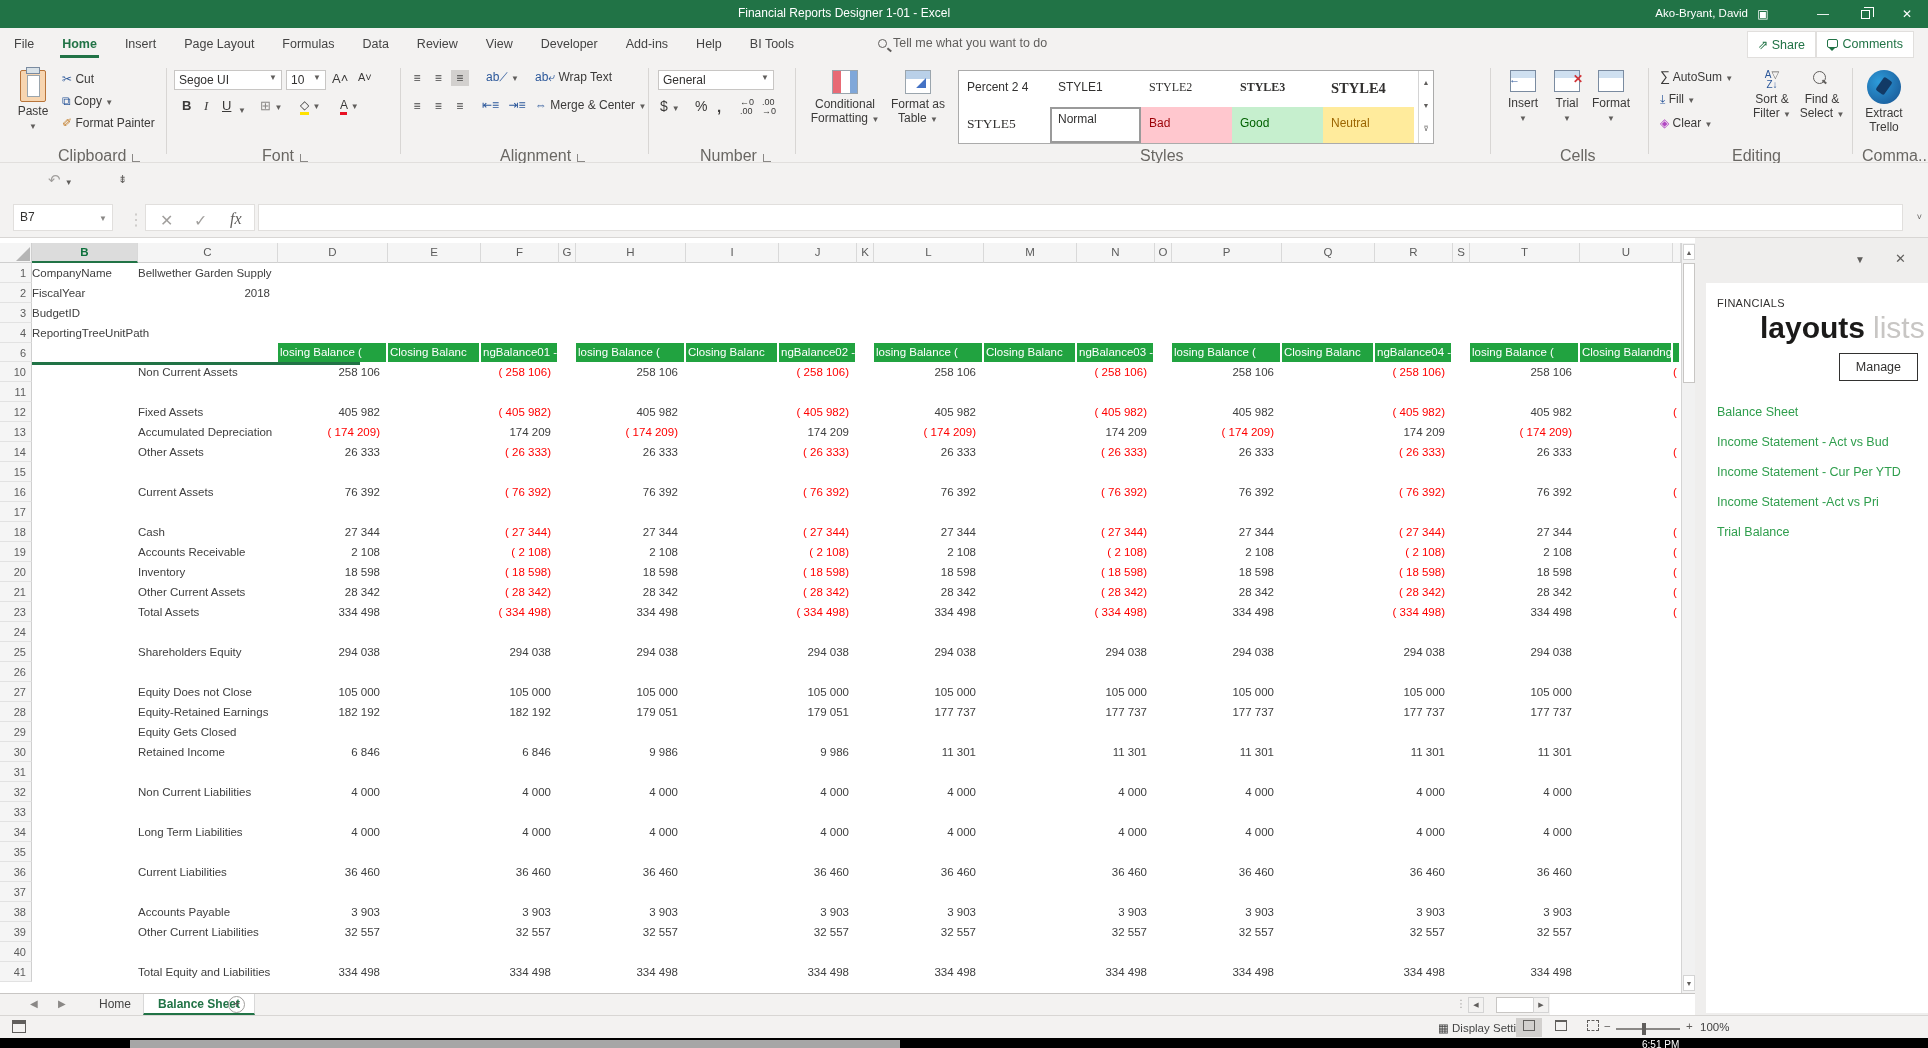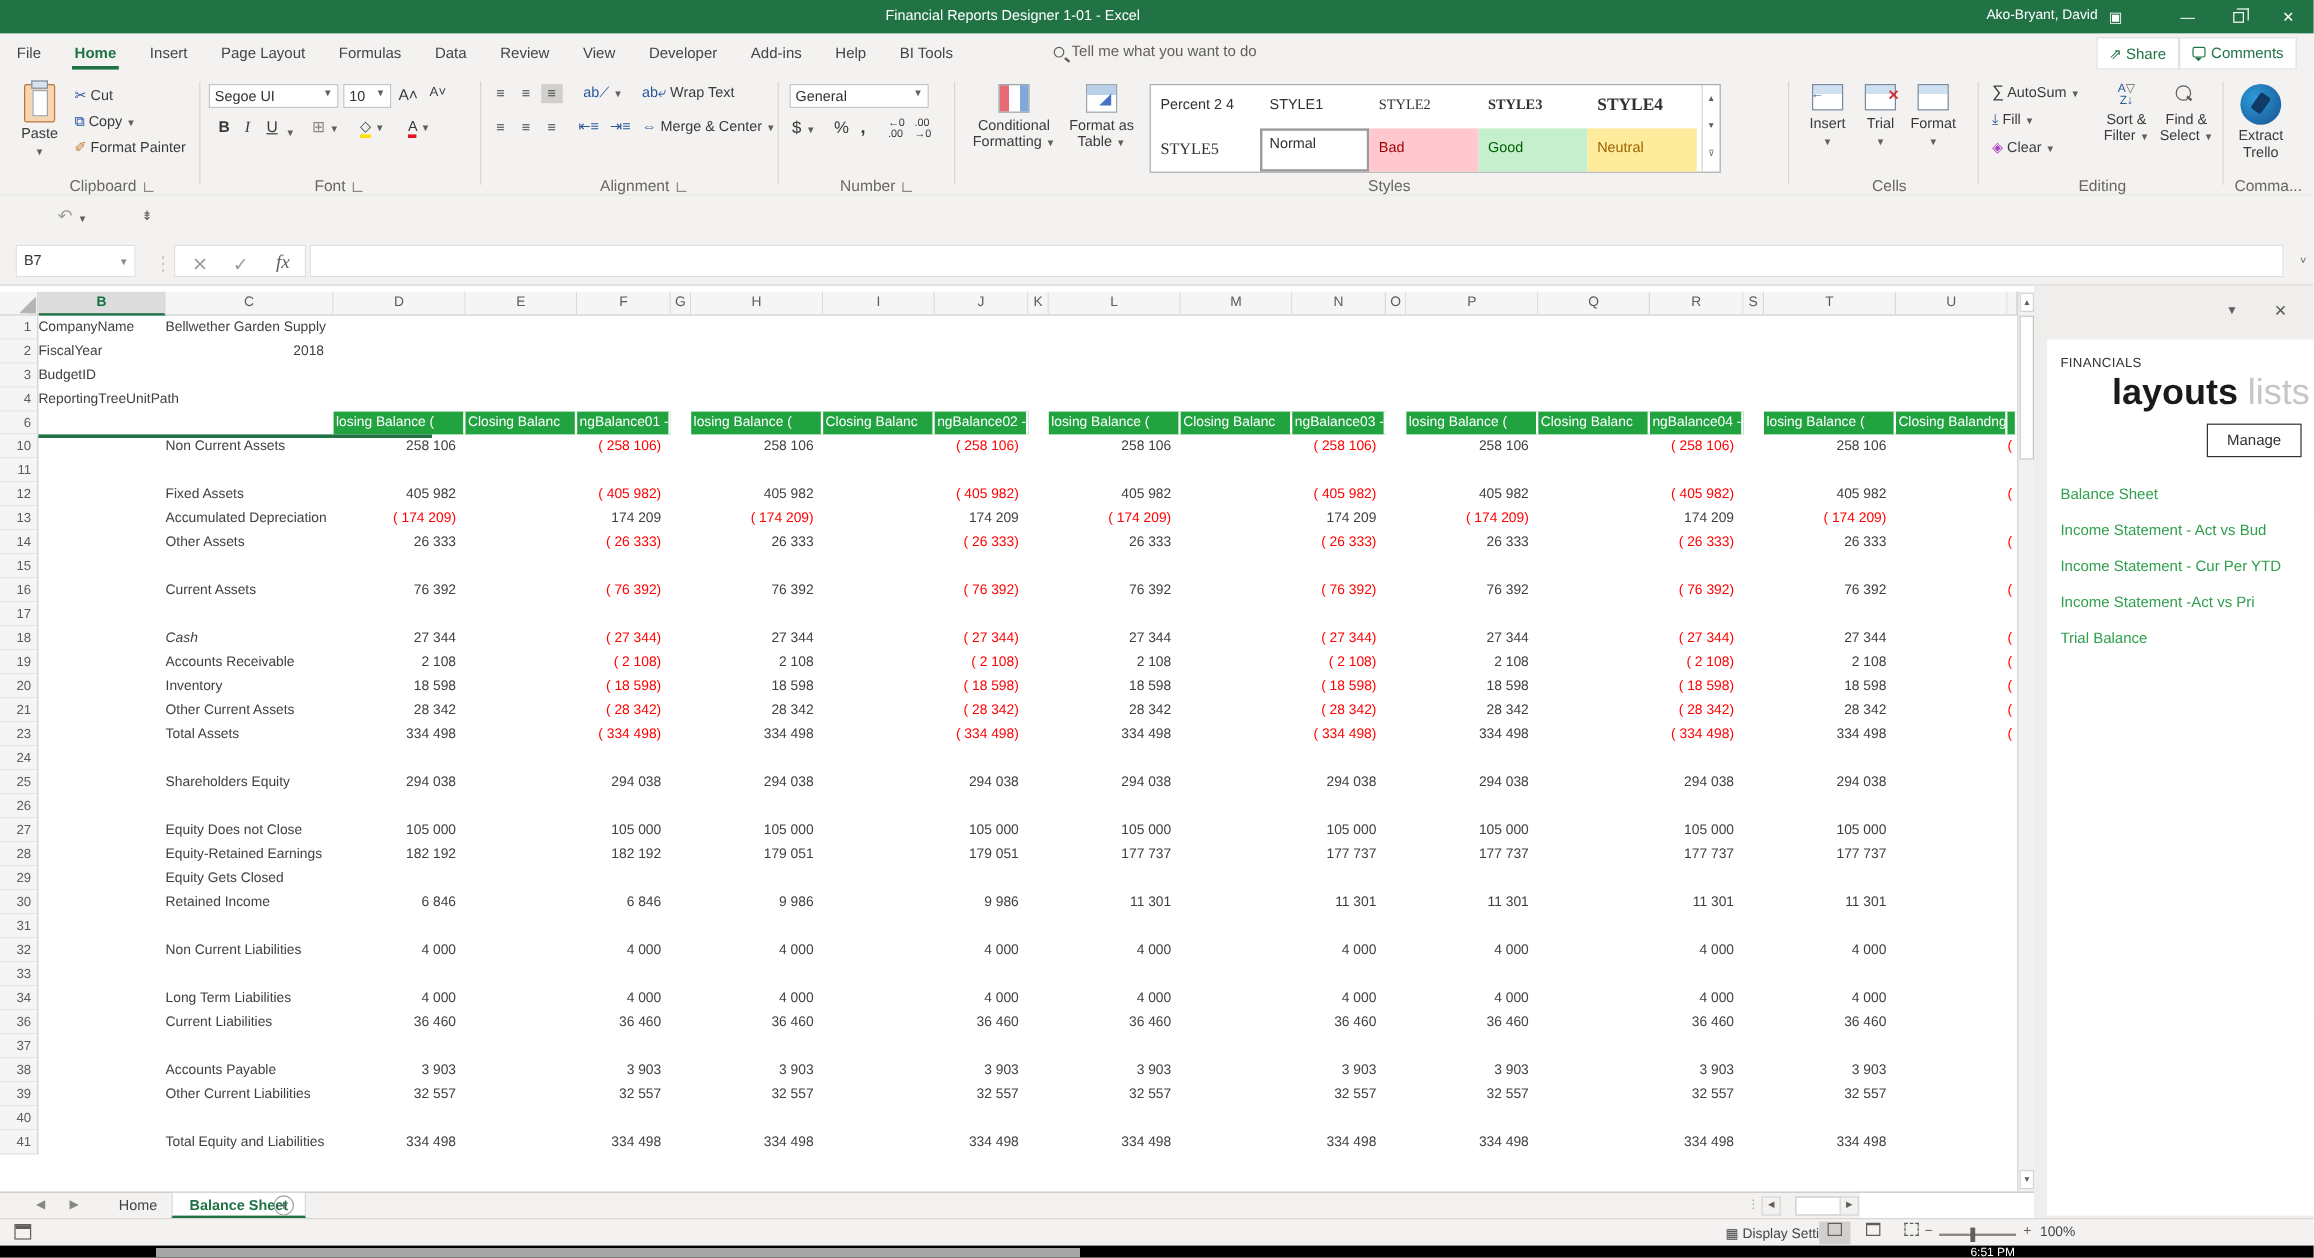--- a/index.html
+++ b/index.html
@@ -26,21 +26,21 @@
   .search-glyph:after { content:""; position:absolute; left:8px; top:9px; width:5px; height:1.5px; background:#605e5c; transform:rotate(40deg);}
   .top-btn { position:absolute; top:3px; height:27px; background:#fff; border:1px solid #e1dfdd; font-size:12.5px; color:#217346; padding:5px 10px; }
   #share-btn { right:112px; }
   #comments-btn { right:14px; }
   .bubble { display:inline-block; width:11px; height:9px; border:1.5px solid #217346; border-radius:2px; position:relative; margin-right:5px;}
   .bubble:after { content:""; position:absolute; left:1px; top:8px; border:3px solid transparent; border-top-color:#217346;}
 
   
   #ribbon { position:absolute; left:0; top:62px; width:1928px; height:101px; background:#f3f2f1; border-bottom:1px solid #e1dfdd; font-size:12px; color:#3b3a39; }
   .rdiv { position:absolute; top:6px; width:1px; height:86px; background:#d8d6d4; }
-  .glabel { position:absolute; top:85px; font-size:13px; color:#696763; }
+  .glabel { position:absolute; top:85px; font-size:16px; color:#696763; }
   .launcher { display:inline-block; width:8px; height:8px; border-left:1px solid #8a8886; border-bottom:1px solid #8a8886; margin-left:6px; position:relative; top:1px;}
   .rbtn-lab { font-size:12px; color:#3b3a39; }
   .dd { font-size:8px; color:#605e5c; }
   .ribox { background:#fff; border:1px solid #c8c6c4; font-size:12px; color:#323130; padding:2px 4px; }
 
   
   #paste-big { position:absolute; left:10px; top:6px; width:46px; height:78px; text-align:center;}
   .clipboard-shape { width:26px; height:32px; margin:2px auto 2px auto; background:#f7d5b0; border:1.5px solid #b8743a; border-radius:2px; position:relative;}
   .clipboard-shape:before { content:""; position:absolute; left:5px; top:-4px; width:12px; height:5px; background:#d9e2e8; border:1px solid #7a8ba0;}
   .clipboard-shape:after { content:""; position:absolute; left:6px; top:4px; width:11px; height:20px; background:#fff; border:1px solid #9aa5ad;}
@@ -511,21 +511,21 @@
         <div class="cell neg" style="width: 8px; overflow: hidden;">(</div>
       </div>
       <div class="g-row">
         <div class="rn">17</div>
         <div class="cell " style="width: 106px;"></div>
         <div class="cell " style="width: 1543px;"></div>
       </div>
       <div class="g-row">
         <div class="rn">18</div>
         <div class="cell " style="width: 106px;"></div>
-        <div class="cell lbl" style="width: 140px; font-style: italic;">Cash</div>
+        <div class="cell lbl" style="width: 140px;">Cash</div>
         <div class="cell num" style="width: 110px;">27 344</div>
         <div class="cell " style="width: 93px;"></div>
         <div class="cell num neg" style="width: 78px;">( 27 344)</div>
         <div class="cell " style="width: 17px;"></div>
         <div class="cell num" style="width: 110px;">27 344</div>
         <div class="cell " style="width: 93px;"></div>
         <div class="cell num neg" style="width: 78px;">( 27 344)</div>
         <div class="cell " style="width: 17px;"></div>
         <div class="cell num" style="width: 110px;">27 344</div>
         <div class="cell " style="width: 93px;"></div>
@@ -815,20 +815,25 @@
         <div class="cell " style="width: 93px;"></div>
         <div class="cell num" style="width: 78px;">4 000</div>
         <div class="cell " style="width: 17px;"></div>
         <div class="cell num" style="width: 110px;">4 000</div>
         <div class="cell " style="width: 93px;"></div>
         <div class="cell num" style="width: 78px;">4 000</div>
         <div class="cell " style="width: 17px;"></div>
         <div class="cell num" style="width: 110px;">4 000</div>
         <div class="cell " style="width: 93px;"></div>
         <div class="cell " style="width: 8px; overflow: hidden;"></div>
+      </div>
+      <div class="g-row">
+        <div class="rn">35</div>
+        <div class="cell " style="width: 106px;"></div>
+        <div class="cell " style="width: 1543px;"></div>
       </div>
       <div class="g-row">
         <div class="rn">36</div>
         <div class="cell " style="width: 106px;"></div>
         <div class="cell lbl" style="width: 140px;">Current Liabilities</div>
         <div class="cell num" style="width: 110px;">36 460</div>
         <div class="cell " style="width: 93px;"></div>
         <div class="cell num" style="width: 78px;">36 460</div>
         <div class="cell " style="width: 17px;"></div>
         <div class="cell num" style="width: 110px;">36 460</div>

